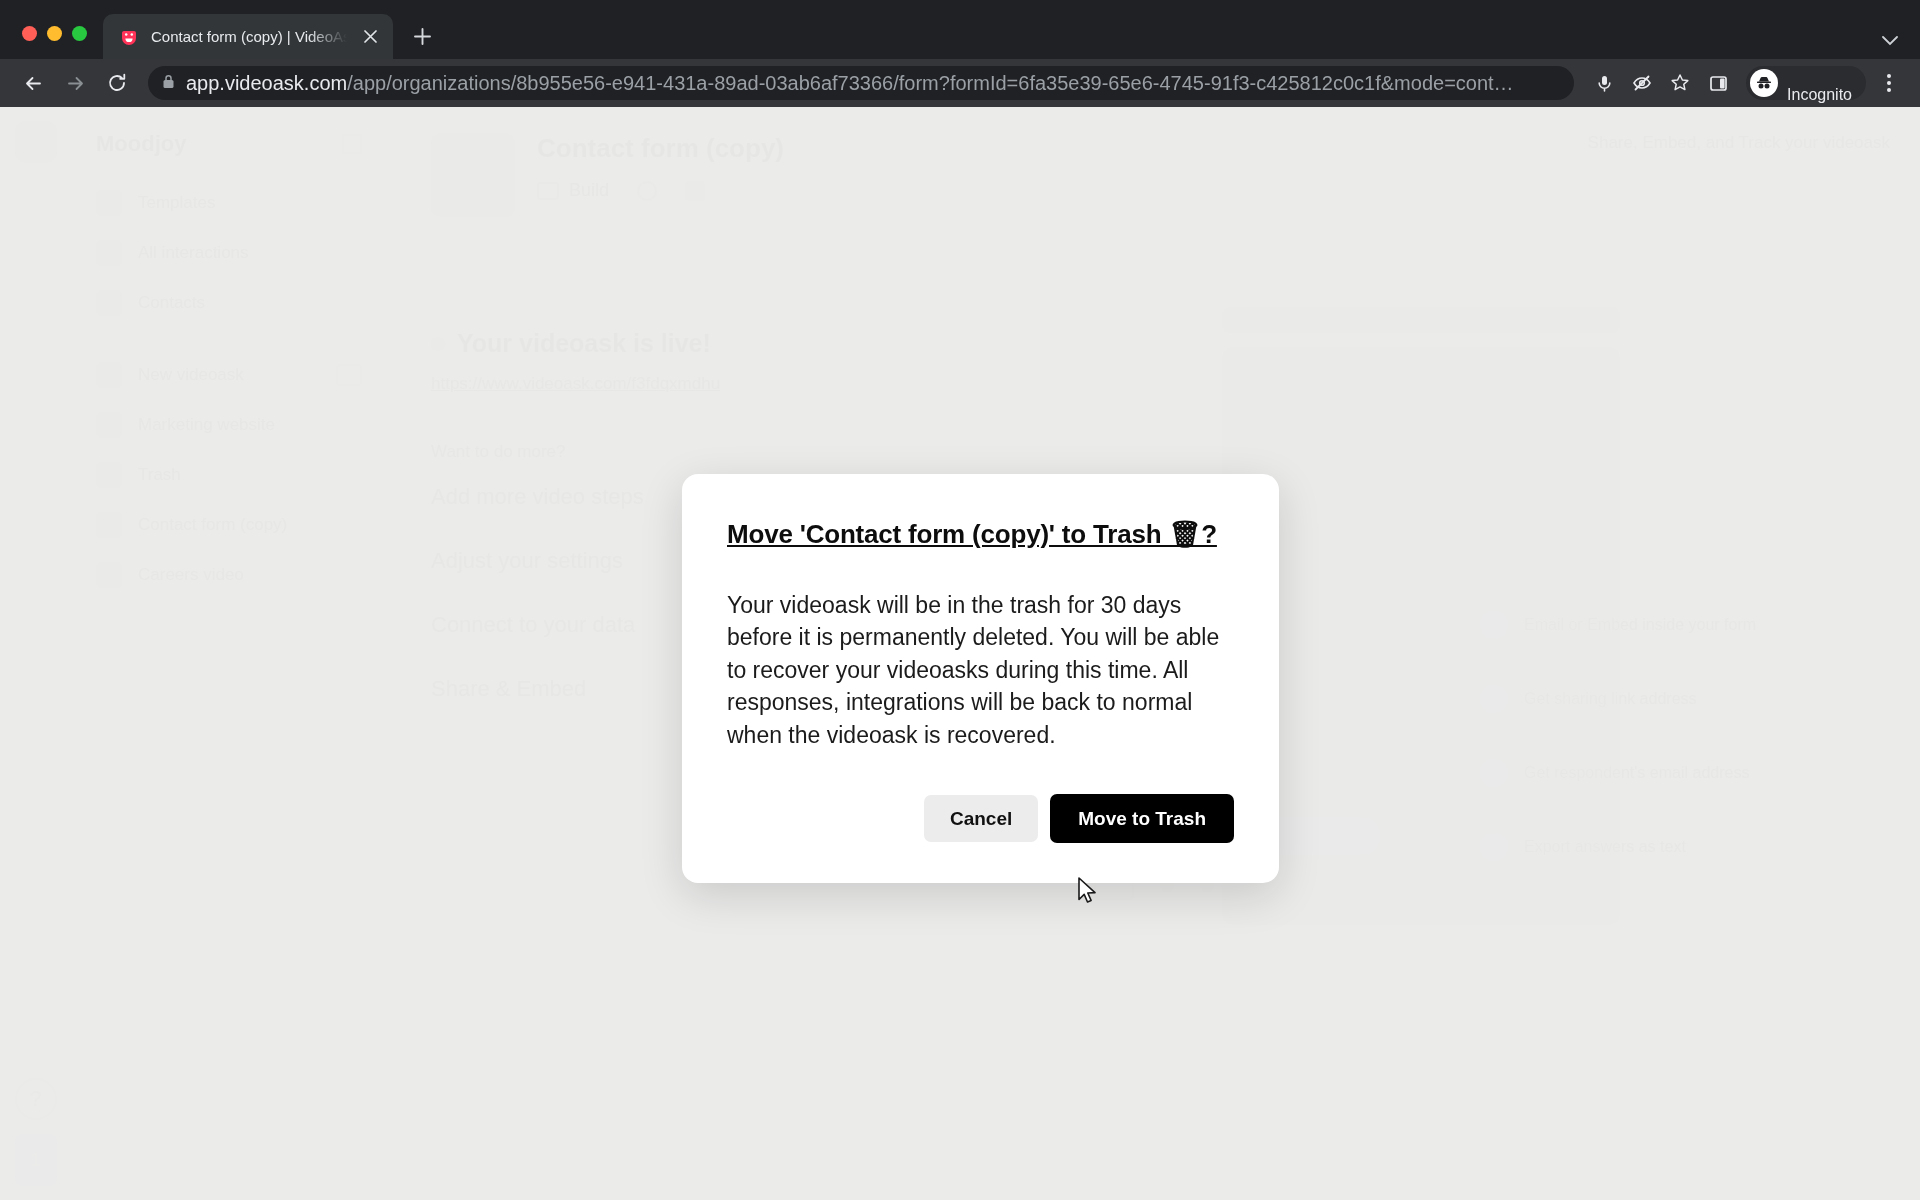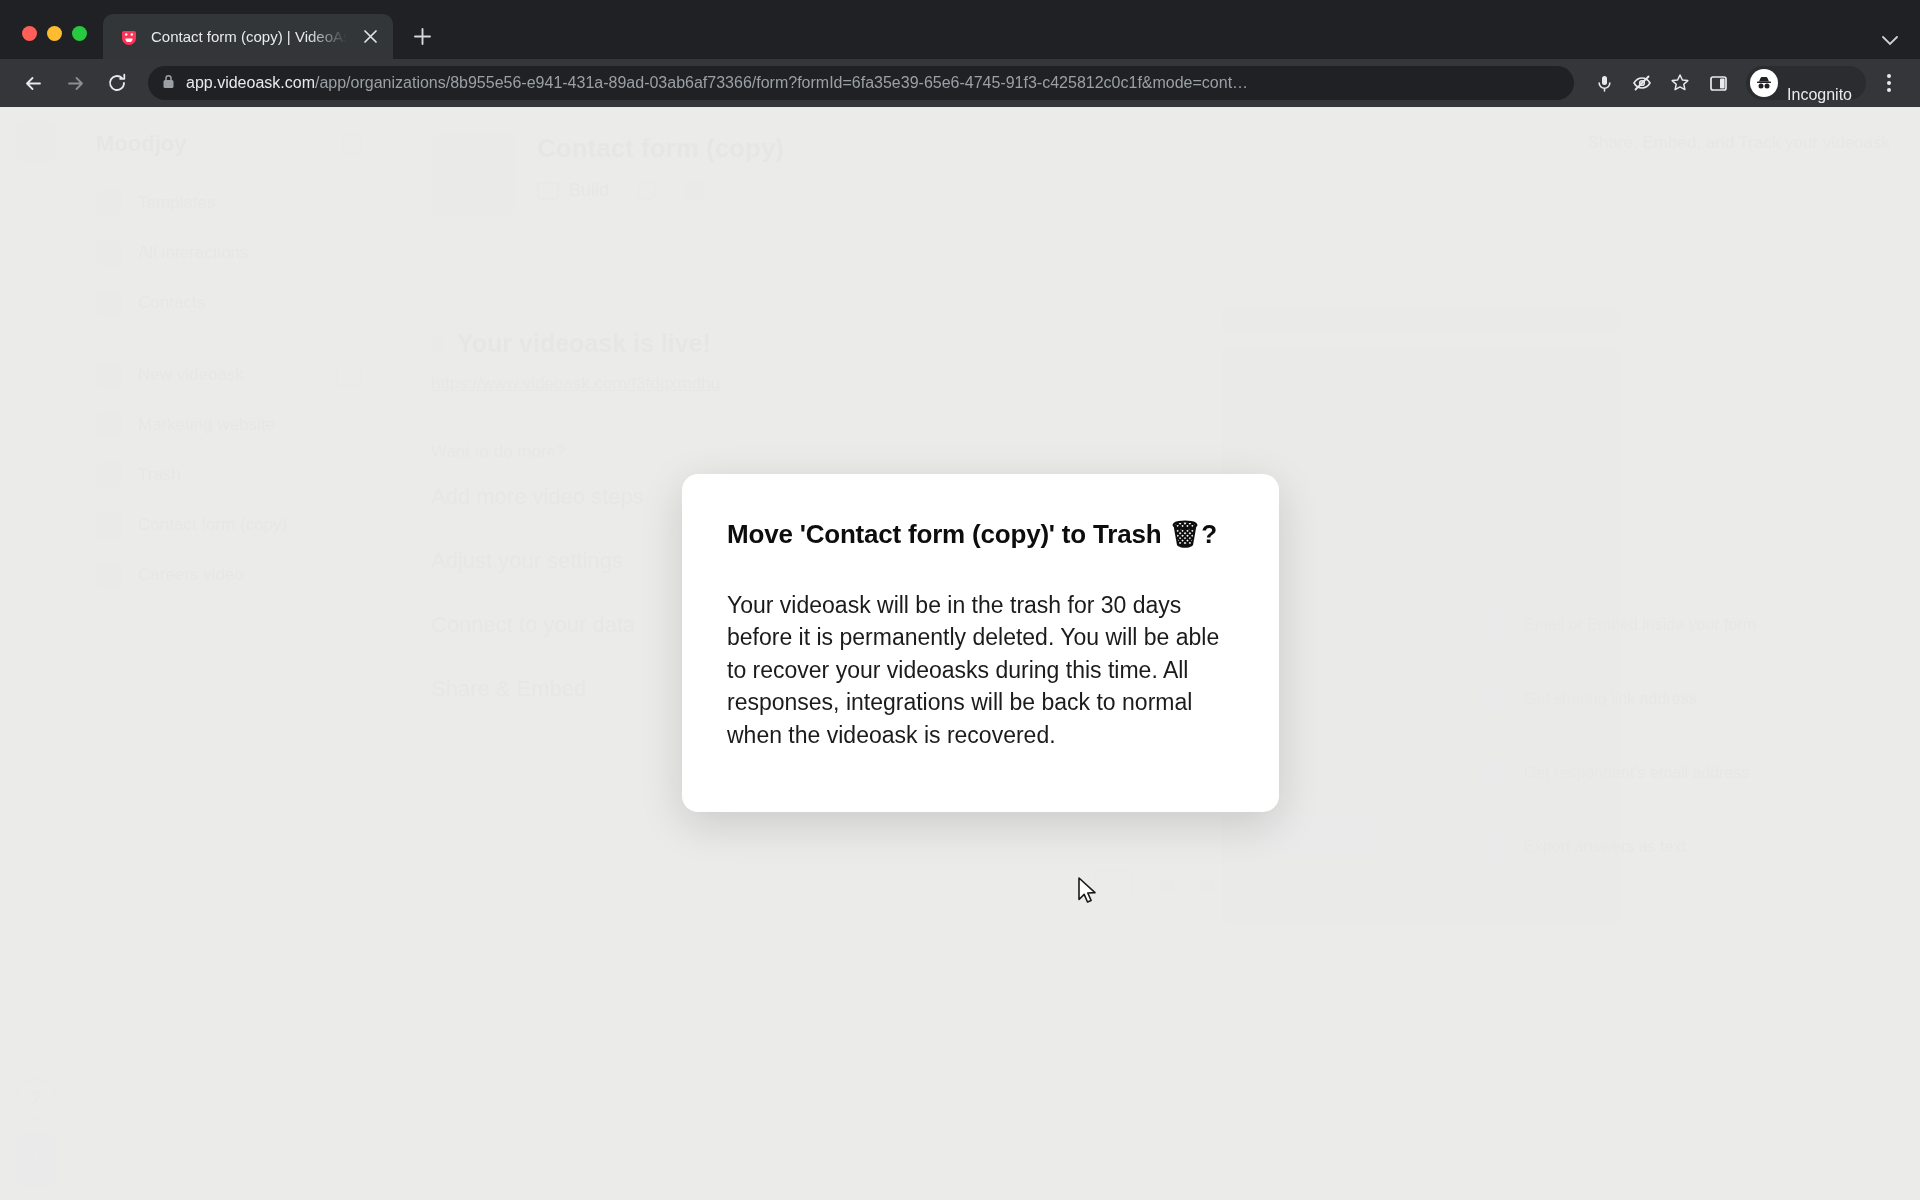--- a/index.html
+++ b/index.html
@@ -66,21 +66,21 @@
     color: #e8eaed; font-size: 20px; flex: 0 0 38px;
   }
   .nav-btn.fwd { color: #8a8f94; }
 
   .omnibox {
     flex: 1; height: 34px; background: #202124; border-radius: 18px;
     display: flex; align-items: center; gap: 10px;
     padding: 0 14px; margin: 0 8px; overflow: hidden;
   }
   .lock { flex: 0 0 14px; }
-  .url { font-size: 16px; white-space: nowrap; overflow: hidden; }
+  .url { font-size: 20px; white-space: nowrap; overflow: hidden; }
   .url .host { color: #e8eaed; }
   .url .path { color: #9aa0a6; }
 
   .tool-icons { display: flex; align-items: center; gap: 2px; }
   .tool-icon {
     width: 36px; height: 36px; border-radius: 50%;
     display: flex; align-items: center; justify-content: center;
     color: #e8eaed;
   }
   .incognito-pill {
@@ -214,21 +214,21 @@
   .modal {
     position: absolute; left: 682px; top: 367px;
     width: 597px; min-height: 338px;
     background: #fff; border-radius: 16px;
     box-shadow: 0 12px 44px rgba(0,0,0,0.14);
     padding: 44px 45px 40px 45px;
     display: flex; flex-direction: column;
   }
   .modal-title {
     font-size: 26px; font-weight: 700; color: #0d0d0d;
-    letter-spacing: -0.2px; line-height: 1.25;
+    letter-spacing: -0.2px; line-height: 1.25; text-decoration: underline;
   }
   .modal-body {
     margin-top: 38px; font-size: 23px; line-height: 1.42; color: #1b1b1b;
     max-width: 500px;
   }
   .modal-actions {
     margin-top: auto; padding-top: 42px;
     display: flex; justify-content: flex-end; align-items: center; gap: 12px;
   }
   .btn {
@@ -484,20 +484,24 @@
           </div>
         </div>
       </div>
     </div>
 
     <div class="scrim"></div>
 
     <div class="modal">
       <div class="modal-title">Move 'Contact form (copy)' to Trash 🗑?</div>
       <div class="modal-body">Your videoask will be in the trash for 30 days before it is permanently deleted. You will be able to recover your videoasks during this time. All responses, integrations will be back to normal when the videoask is recovered.</div>
+      <div class="modal-actions">
+        <button class="btn btn-cancel">Cancel</button>
+        <button class="btn btn-primary">Move to Trash</button>
+      </div>
     </div>
 
     <div class="cursor">
       <svg width="22" height="30" viewBox="0 0 22 30">
         <path d="M1 1l0 21.5 5.2-5.1 3.3 7.6 3.6-1.6-3.3-7.4 7.2-0.4z" fill="#fff" stroke="#1a1a1a" stroke-width="1.6" stroke-linejoin="round"></path>
       </svg>
     </div>
 
   </div>
 </div>

